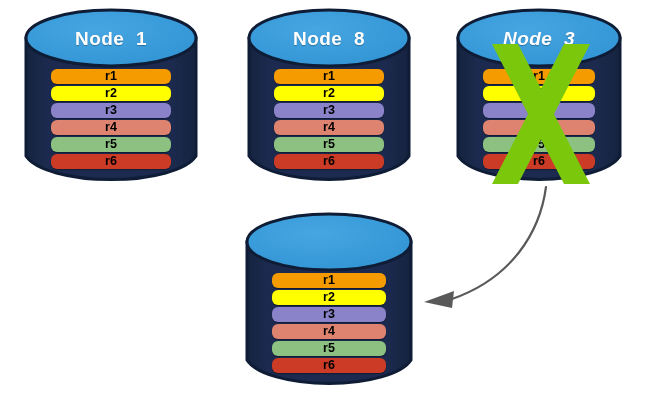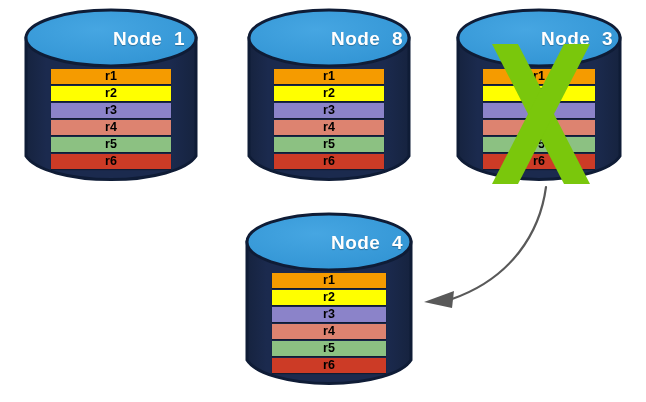--- a/index.html
+++ b/index.html
@@ -34,33 +34,32 @@
     left: 0;
     width: 100%;
     text-align: center;
     color: #ffffff;
     font-weight: bold;
     font-size: 19px;
     letter-spacing: 0.5px;
     text-shadow: 0 1px 1px rgba(0,0,0,0.28);
     pointer-events: none;
     white-space: pre;
-    margin-left: 38px;
   }
   .rows {
     position: absolute;
     left: 0;
     width: 100%;
     display: flex;
     flex-direction: column;
   }
   .row-band {
     height: 15px;
     margin: 0 auto 2px auto;
-    border-radius: 0;
+    border-radius: 6px;
     color: #000000;
     font-weight: bold;
     font-size: 12.5px;
     line-height: 15px;
     text-align: center;
     box-shadow: 0 1px 1px rgba(0,0,0,0.35);
   }
   .row-band:last-child { margin-bottom: 12px; }
 
   .x-mark {
@@ -147,21 +146,21 @@
           <stop offset="100%" stop-color="#16233f"></stop>
         </linearGradient>
         <radialGradient id="top3" cx="0.42" cy="0.35" r="0.8">
           <stop offset="0%" stop-color="#46a6e2"></stop>
           <stop offset="100%" stop-color="#2f92d2"></stop>
         </radialGradient>
       </defs>
       <path d="M2,30 L2,148 A83,30 0 0 0 164,148 L164,30 Z" fill="url(#body3)" stroke="#0f1c36" stroke-width="3"></path>
       <ellipse cx="83" cy="30" rx="81" ry="28" fill="url(#top3)" stroke="#0f1c36" stroke-width="3"></ellipse>
     </svg>
-    <div class="node-title" style="top:20px;">Node  3</div>
+    <div class="node-title" style="top:20px;font-style:italic;">Node  3</div>
     <div class="rows" style="top:61px;">
       <div class="row-band" style="width:112px; background:#f59b00;">r1</div>
       <div class="row-band" style="width:112px; background:#ffff00;">r2</div>
       <div class="row-band" style="width:112px; background:#8b83c9;">r3</div>
       <div class="row-band" style="width:112px; background:#dd8370;">r4</div>
       <div class="row-band" style="width:112px; background:#8cc182;">r5</div>
       <div class="row-band" style="width:112px; background:#cc3b26;">r6</div>
     </div>
   </div>
 
@@ -180,21 +179,20 @@
           <stop offset="100%" stop-color="#16233f"></stop>
         </linearGradient>
         <radialGradient id="top4" cx="0.42" cy="0.35" r="0.8">
           <stop offset="0%" stop-color="#46a6e2"></stop>
           <stop offset="100%" stop-color="#2f92d2"></stop>
         </radialGradient>
       </defs>
       <path d="M2,30 L2,148 A84,30 0 0 0 166,148 L166,30 Z" fill="url(#body4)" stroke="#0f1c36" stroke-width="3"></path>
       <ellipse cx="84" cy="30" rx="82" ry="28" fill="url(#top4)" stroke="#0f1c36" stroke-width="3"></ellipse>
     </svg>
-    <div class="node-title" style="top:20px;">Node  4</div>
     <div class="rows" style="top:61px;">
       <div class="row-band" style="width:114px; background:#f59b00;">r1</div>
       <div class="row-band" style="width:114px; background:#ffff00;">r2</div>
       <div class="row-band" style="width:114px; background:#8b83c9;">r3</div>
       <div class="row-band" style="width:114px; background:#dd8370;">r4</div>
       <div class="row-band" style="width:114px; background:#8cc182;">r5</div>
       <div class="row-band" style="width:114px; background:#cc3b26;">r6</div>
     </div>
   </div>
 

